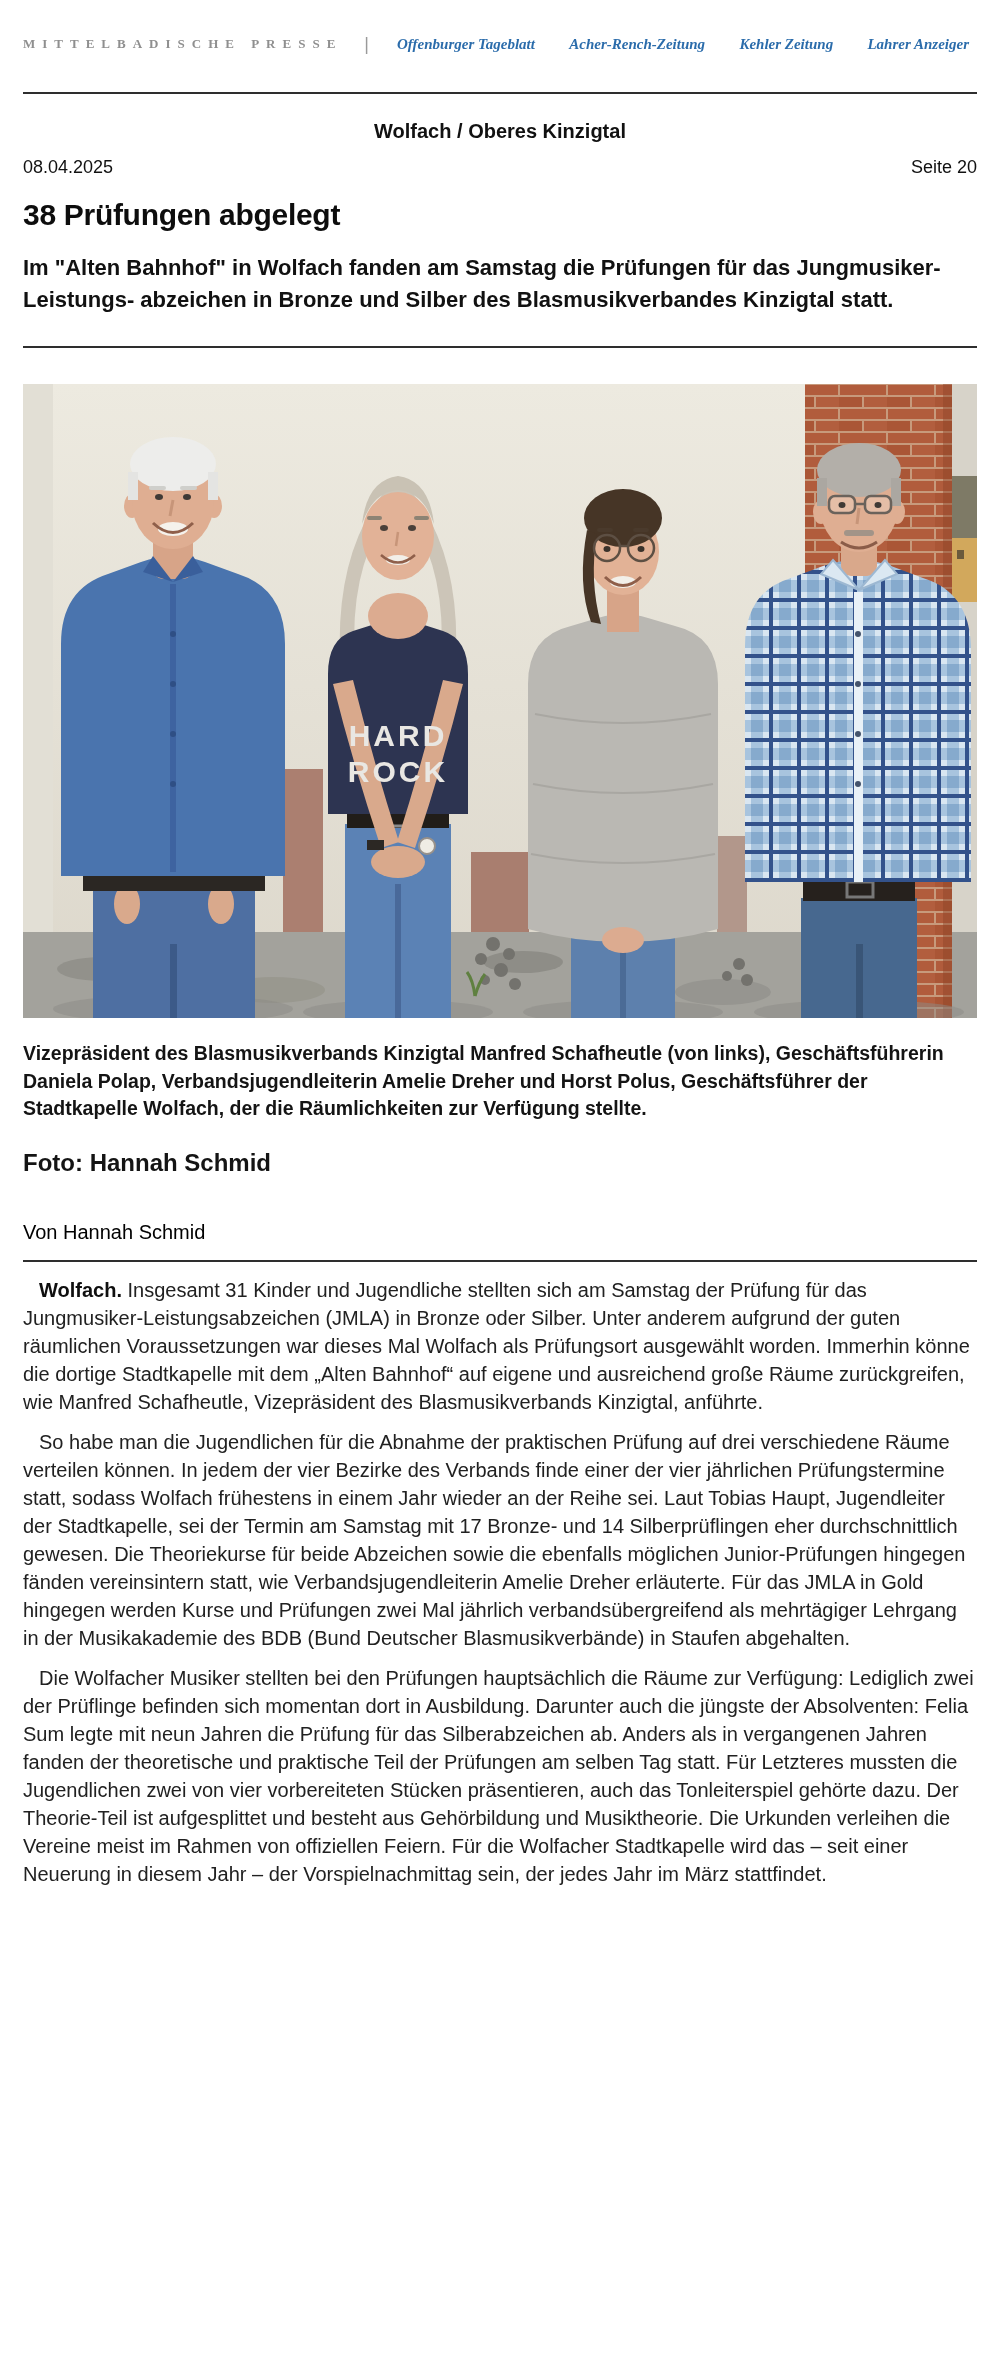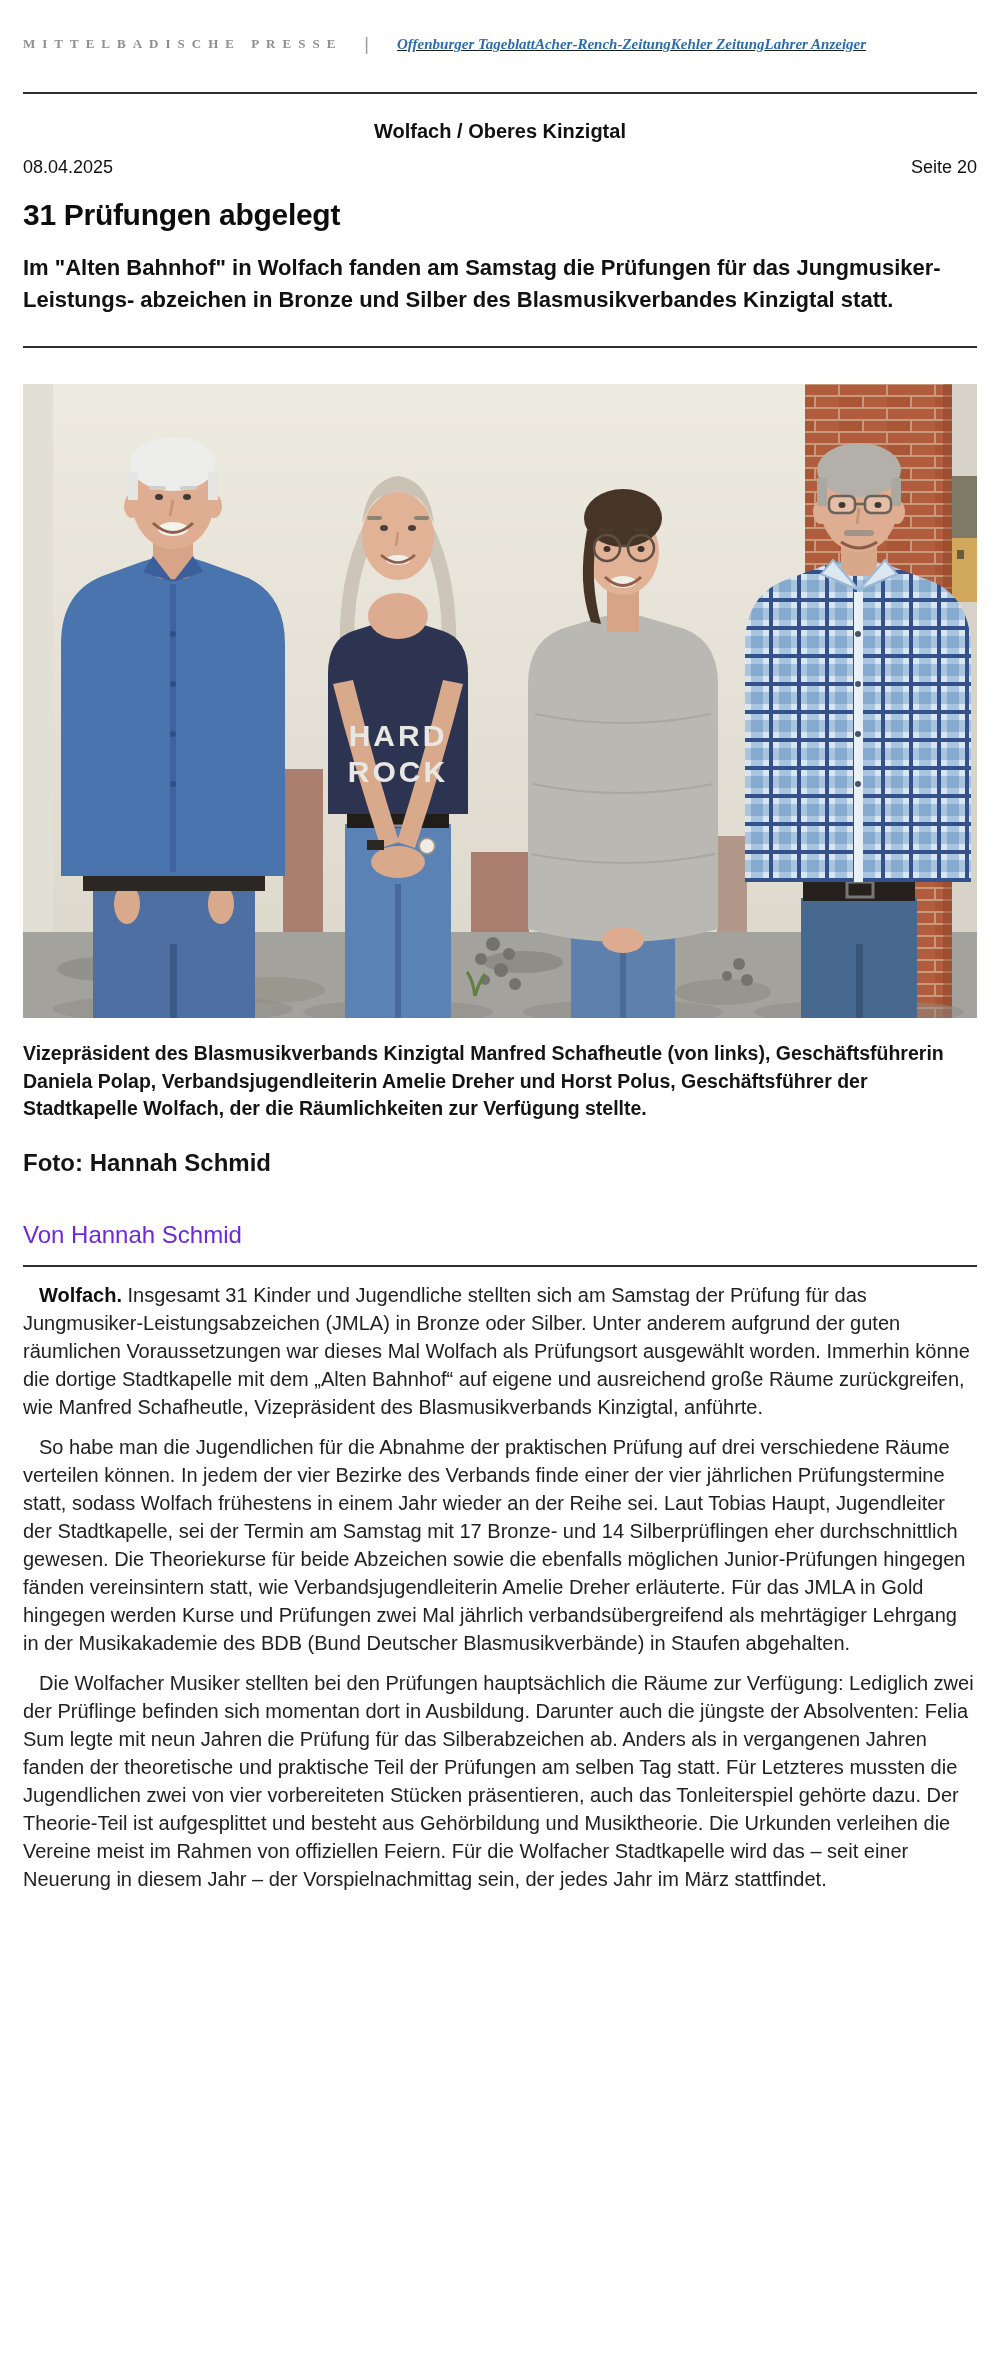--- a/index.html
+++ b/index.html
@@ -15,21 +15,21 @@
   .masthead{
     display:flex;align-items:center;
     padding-top:26px;height:36px;
   }
   .brand{
     font-family:"Liberation Serif","DejaVu Serif",serif;
     font-size:13px;font-weight:600;letter-spacing:7px;
     color:#8f8f8f;white-space:nowrap;
   }
   .mast-divider{color:#9a9a9a;font-size:18px;margin:0 28px 0 22px;font-weight:300;}
-  .papers{display:flex;flex:1;align-items:center;padding-right:8px;text-decoration:underline;}
+  .papers{display:flex;flex:1;justify-content:space-between;align-items:center;padding-right:8px;}
   .paper-logo{
     font-family:"Liberation Serif","DejaVu Serif",serif;
     font-style:italic;font-weight:bold;
     font-size:15px;color:#2b6cab;white-space:nowrap;
   }
 
   .rule{border:none;border-top:2px solid #2e2e2e;margin:0;}
   .rule-1{margin-top:30px;}
   .rule-2{margin-top:30px;}
   .rule-3{margin-top:16px;border-top-width:2px;}
@@ -63,21 +63,21 @@
     margin-top:22px;
     font-size:19.5px;font-weight:bold;line-height:1.42;color:#141414;
     max-width:930px;
   }
   .credit{
     margin-top:26px;
     font-size:24px;font-weight:bold;color:#141414;
   }
   .byline{
     margin-top:44px;
-    font-size:24px;font-weight:400;color:#6d28d9;
+    font-size:20px;font-weight:400;color:#000000;
   }
 
   
   .body-p{
     margin:14px 0 0 0;
     font-size:20px;line-height:28px;color:#212121;
     max-width:956px;
   }
   .body-p + .body-p{margin-top:12px;}
   .body-p b{color:#0f0f0f;margin-left:16px;}
@@ -100,21 +100,21 @@
 
   <hr class="rule rule-1">
 
   <div class="section-title">Wolfach / Oberes Kinzigtal</div>
 
   <div class="meta-row">
     <span>08.04.2025</span>
     <span>Seite 20</span>
   </div>
 
-  <h1 class="headline">31 Prüfungen abgelegt</h1>
+  <h1 class="headline">38 Prüfungen abgelegt</h1>
 
   <p class="teaser">Im "Alten Bahnhof" in Wolfach fanden am Samstag die Prüfungen für das Jungmusiker-Leistungs- abzeichen in Bronze und Silber des Blasmusikverbandes Kinzigtal statt.</p>
 
   <hr class="rule rule-2">
 
   <figure class="photo-fig">
     <svg width="954" height="634" viewBox="0 0 954 634" role="img" aria-label="Gruppenfoto: vier Personen vor einer hellen Hauswand mit Backsteinsäule">
       <defs>
         <linearGradient id="wallGrad" x1="0" y1="0" x2="0" y2="1">
           <stop offset="0" stop-color="#edeae0"></stop>

